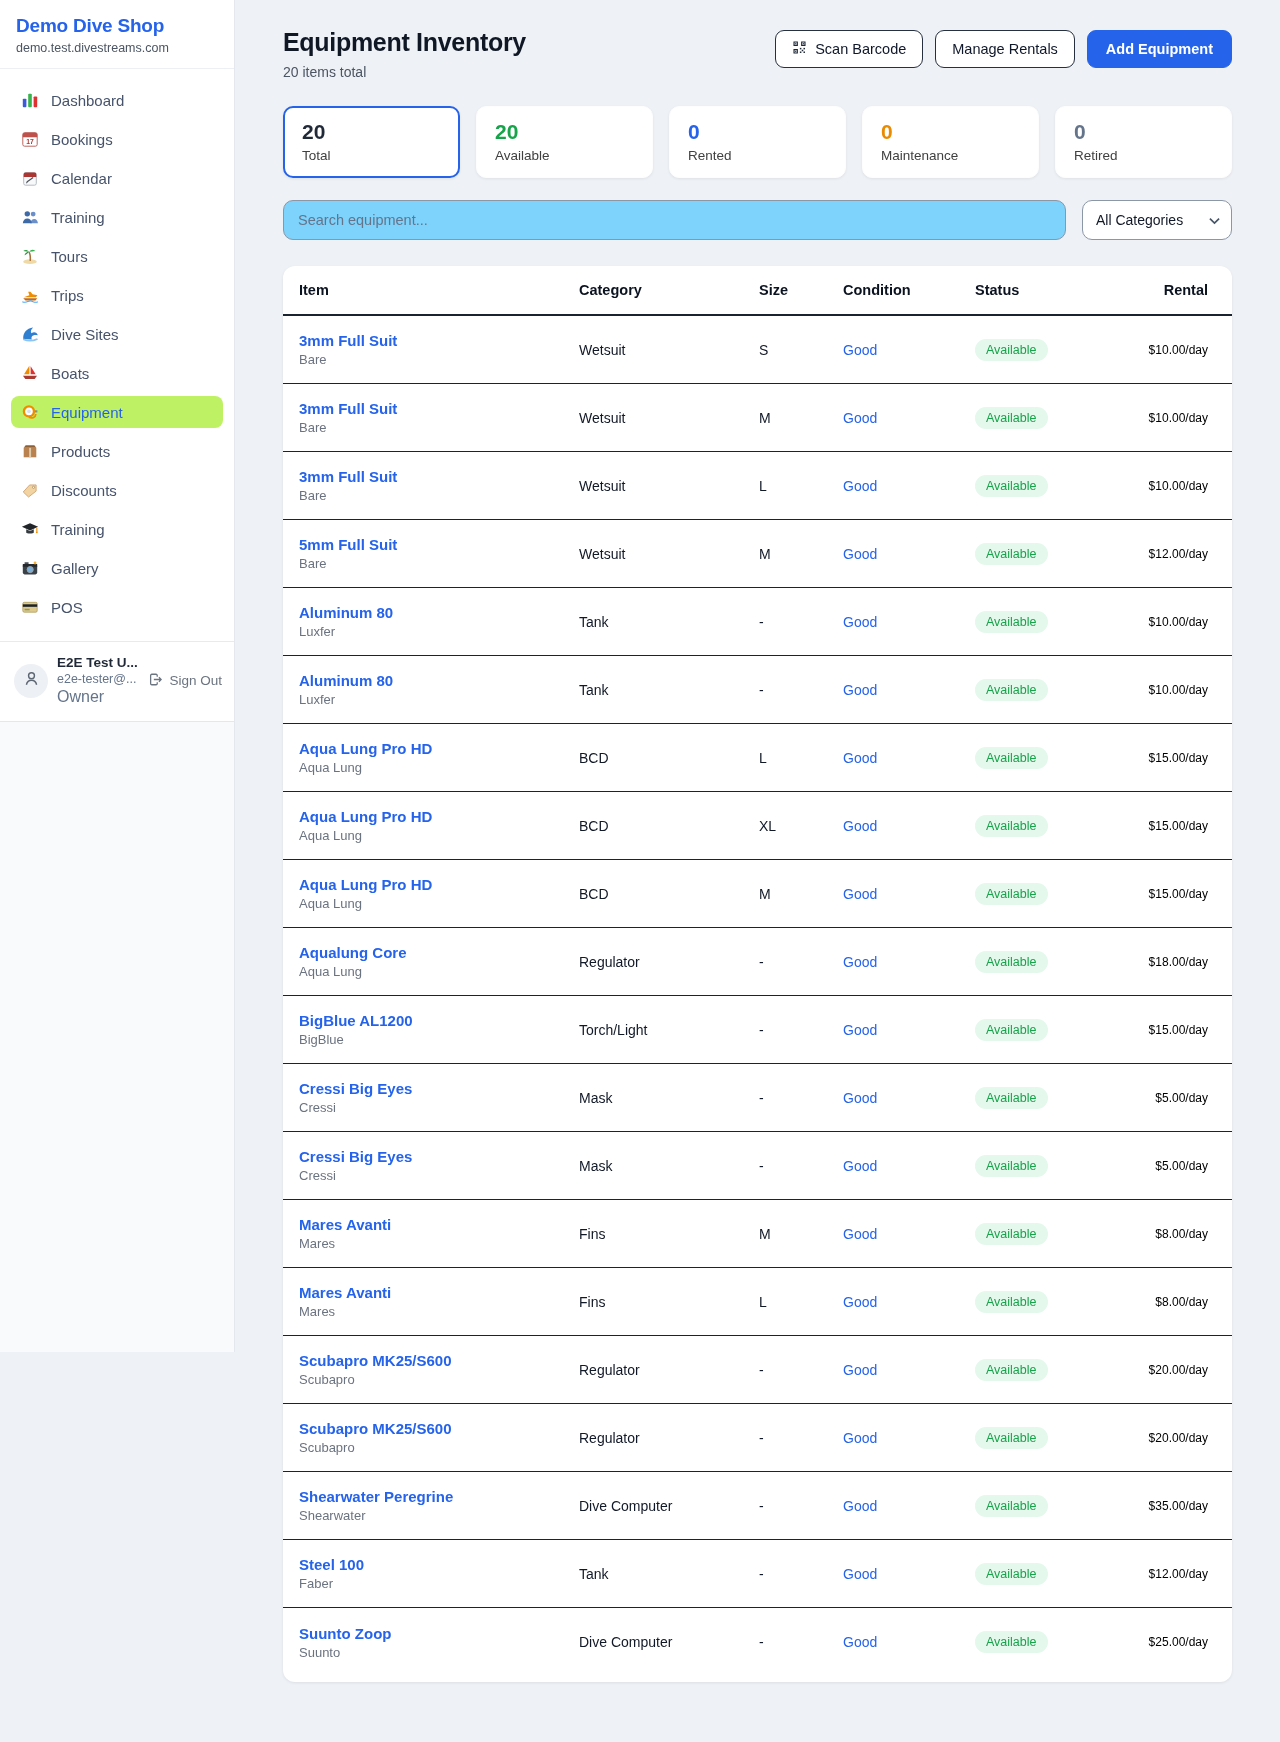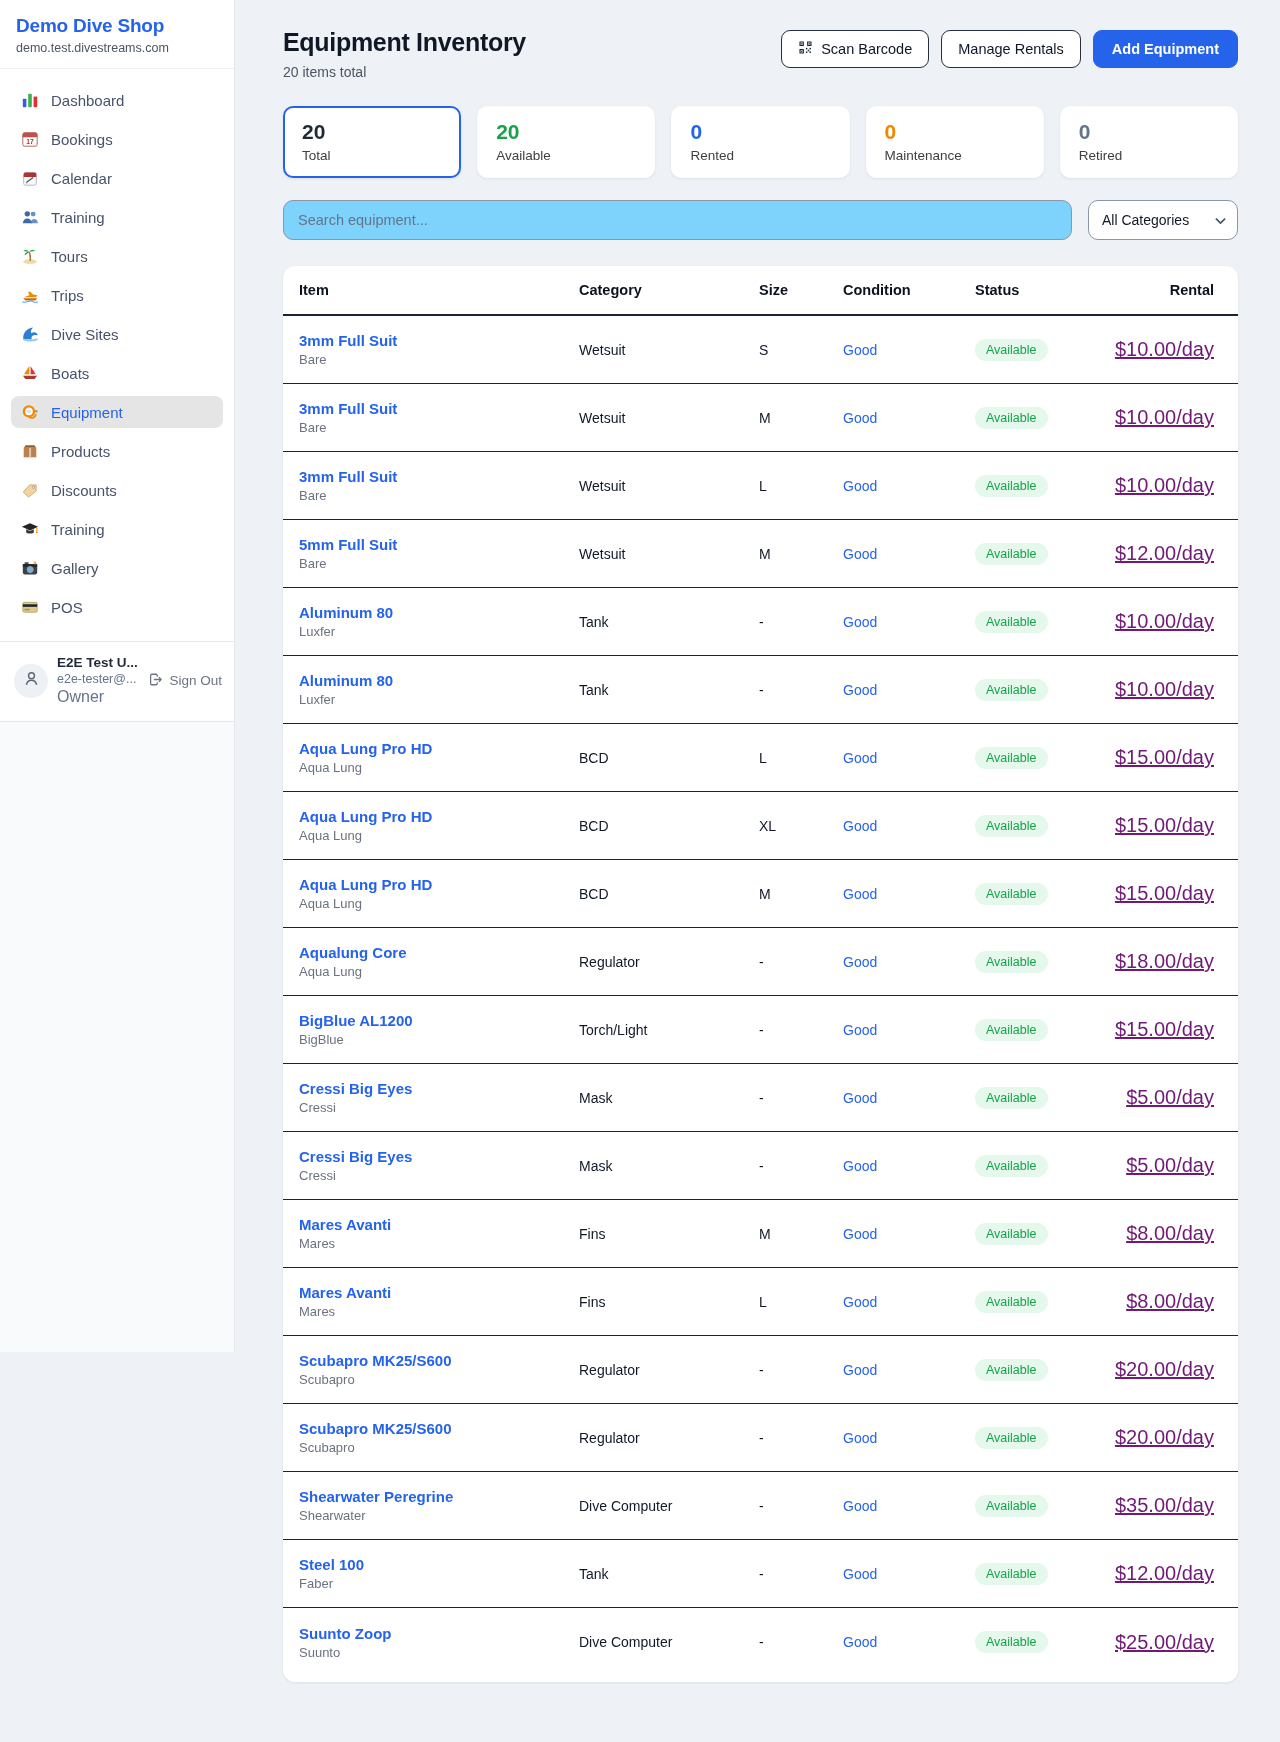--- a/index.html
+++ b/index.html
@@ -14,21 +14,21 @@
 
   
   .side-col { width:235px; background:#f8fafc; border-right:1px solid #e4e8ee; flex-shrink:0; }
   .side-card { background:#ffffff; border-bottom:1px solid #e4e8ee; }
   .logo { padding:15px 16px 13px; border-bottom:1px solid #eceff4; }
   .brand-name { color:#2563eb; font-size:19px; font-weight:700; letter-spacing:-.2px; }
   .brand-domain { color:#4b5563; font-size:12.5px; margin-top:4px; }
   .nav { padding:15px 11px 10px; display:flex; flex-direction:column; gap:7px; }
   .nav-item { display:flex; align-items:center; gap:12px; padding:7px 10px; border-radius:8px;
               color:#46536b; font-size:15px; text-decoration:none; cursor:pointer; }
-  .nav-item.active { background:#e5e5e5; color:#2563eb; font-weight:500; }
+  .nav-item.active { background:#bef264; color:#2563eb; font-weight:500; }
   .nav-icon { width:18px; height:18px; display:inline-flex; align-items:center; justify-content:center; }
   .nav-icon svg { width:18px; height:18px; }
 
   .user { border-top:1px solid #e7ebf1; margin-top:8px; padding:13px 12px 15px 14px;
           display:flex; align-items:center; gap:9px; }
   .avatar { width:34px; height:34px; border-radius:50%; background:#edf0f4; flex-shrink:0;
             display:flex; align-items:center; justify-content:center; }
   .avatar svg { width:19px; height:19px; }
   .user-meta { min-width:0; }
   .user-name { font-size:13.5px; font-weight:700; color:#1f2937; white-space:nowrap; }
@@ -76,21 +76,21 @@
   .th { font-size:14.5px; font-weight:700; color:#0b1220; }
   .th-rental { text-align:right; }
   .trow { height:68px; border-bottom:1px solid #1a2330; }
   .trow:last-child { border-bottom:none; }
   .item-name { color:#2563eb; font-size:15px; font-weight:600; text-decoration:none; cursor:pointer; display:block; }
   .item-brand { color:#6b7280; font-size:13px; margin-top:3px; }
   .c-cat, .c-size { font-size:14px; color:#111827; }
   .cond-link { color:#2563eb; font-size:14px; text-decoration:none; cursor:pointer; }
   .pill { display:inline-block; background:#e4f8ec; color:#17a34a; font-size:12.5px;
           padding:4px 11px; border-radius:999px; }
-  .c-rent { text-align:right; font-size:20px; color:#701a75;text-decoration:underline; }
+  .c-rent { text-align:right; font-size:12px; color:#000000; }
 </style>
 </head>
 <body>
 
 <div class="app">
 
   <aside class="side-col">
     <div class="side-card">
       <div class="logo">
         <div class="brand-name">Demo Dive Shop</div>

